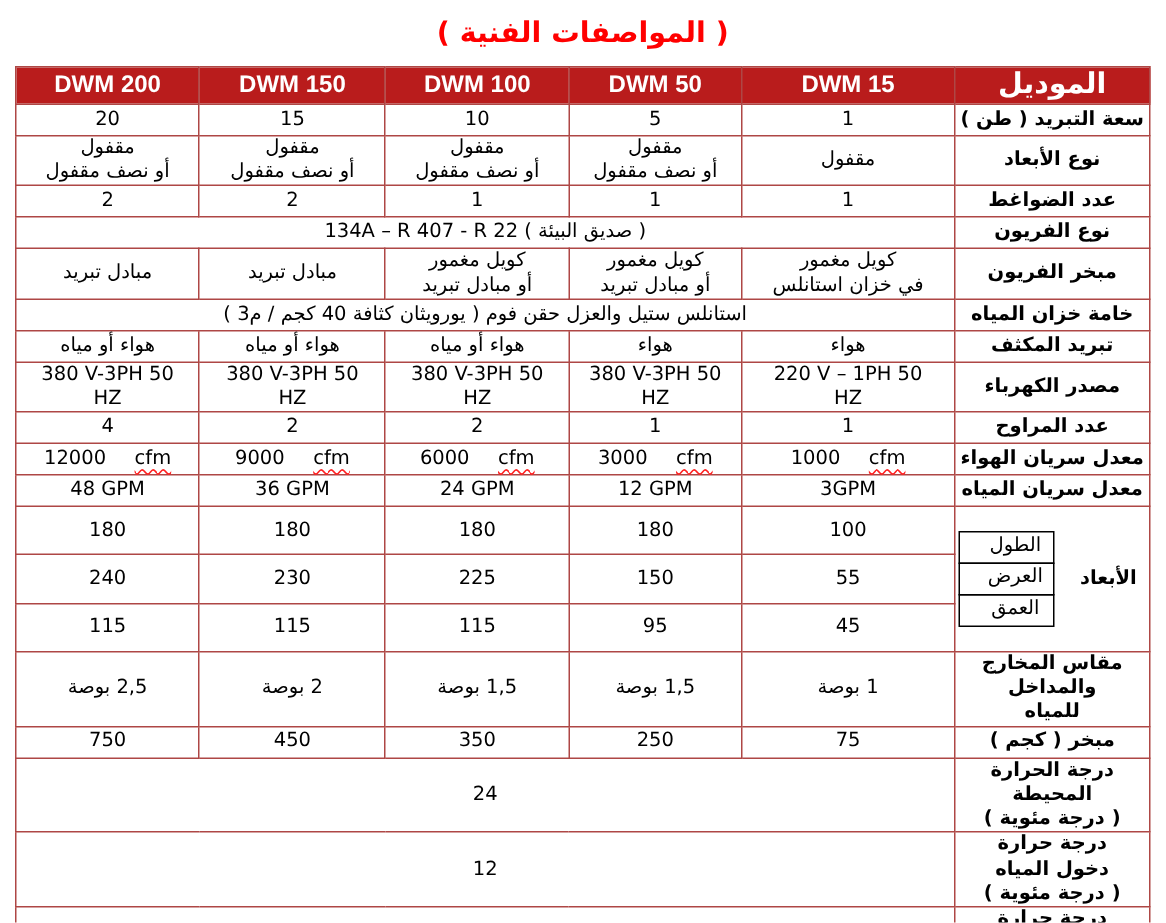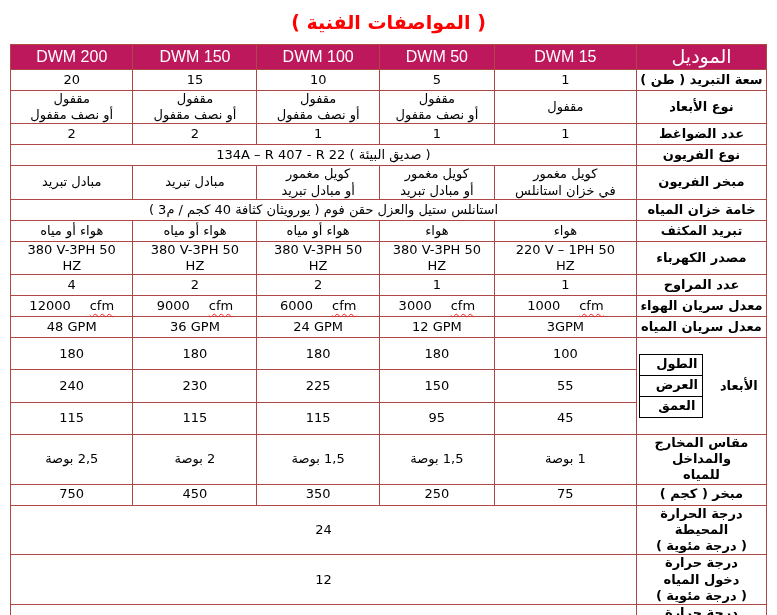--- a/index.html
+++ b/index.html
@@ -2,35 +2,35 @@
 <html lang="ar"><head>
 <meta charset="utf-8">
 <style>
   html,body{margin:0;padding:0;background:#ffffff;}
   body{width:777px;height:615px;overflow:hidden;font-family:"DejaVu Sans",sans-serif;}
   .page{width:777px;height:615px;position:relative;}
   .title{color:#ff0000;text-align:center;font-size:19px;font-weight:bold;padding-top:11px;letter-spacing:0.5px;direction:rtl;}
   table.spec{border-collapse:collapse;width:757px;margin:11px auto 0;table-layout:fixed;direction:ltr;}
   table.spec td,table.spec th{border:1px solid #ae4745;text-align:center;vertical-align:middle;
     font-size:13px;color:#000;padding:0 2px;white-space:pre-line;line-height:1.25;}
-  table.spec thead th{background:#be185d;color:#ffffff;font-weight:normal;font-size:16px;height:22px;
+  table.spec thead th{background:#b91c1c;color:#ffffff;font-weight:bold;font-size:16px;height:22px;
     font-family:"Liberation Sans","DejaVu Sans",sans-serif;}
   table.spec thead th.model-h{font-size:19px;direction:rtl;}
   td.lbl{font-weight:bold;direction:rtl;}
   td.rtl{direction:rtl;}
   td.ltr{direction:ltr;}
   tr.h21{height:21px;} tr.h31{height:31px;} tr.h32{height:32px;} tr.h44{height:44px;}
   .wavy{text-decoration-line:underline;text-decoration-style:wavy;text-decoration-color:#ff2020;
     text-decoration-thickness:1px;text-underline-offset:3px;}
   .unit{margin-left:19px;}
   td.dims-cell{padding:0;height:100%;}
   .dims-wrap{display:flex;width:100%;height:63px;align-items:stretch;}
   .dims-subs{flex:1.25;display:flex;flex-direction:column;}
   .dim-box{flex:1;border:1px solid #000;margin:-1px -1px 0 0;display:flex;align-items:center;
-    justify-content:center;font-weight:bold;font-size:13px;direction:rtl;padding-left:12px;}
+    justify-content:center;font-weight:normal;font-size:13px;direction:rtl;padding-left:12px;}
   .dims-group{flex:1;display:flex;align-items:center;justify-content:center;font-weight:bold;
     font-size:13px;direction:rtl;margin-left:12px;}
 </style>
 </head>
 <body>
 
 <div class="page">
   <div class="title">( المواصفات الفنية )</div>
 
   <table class="spec">

